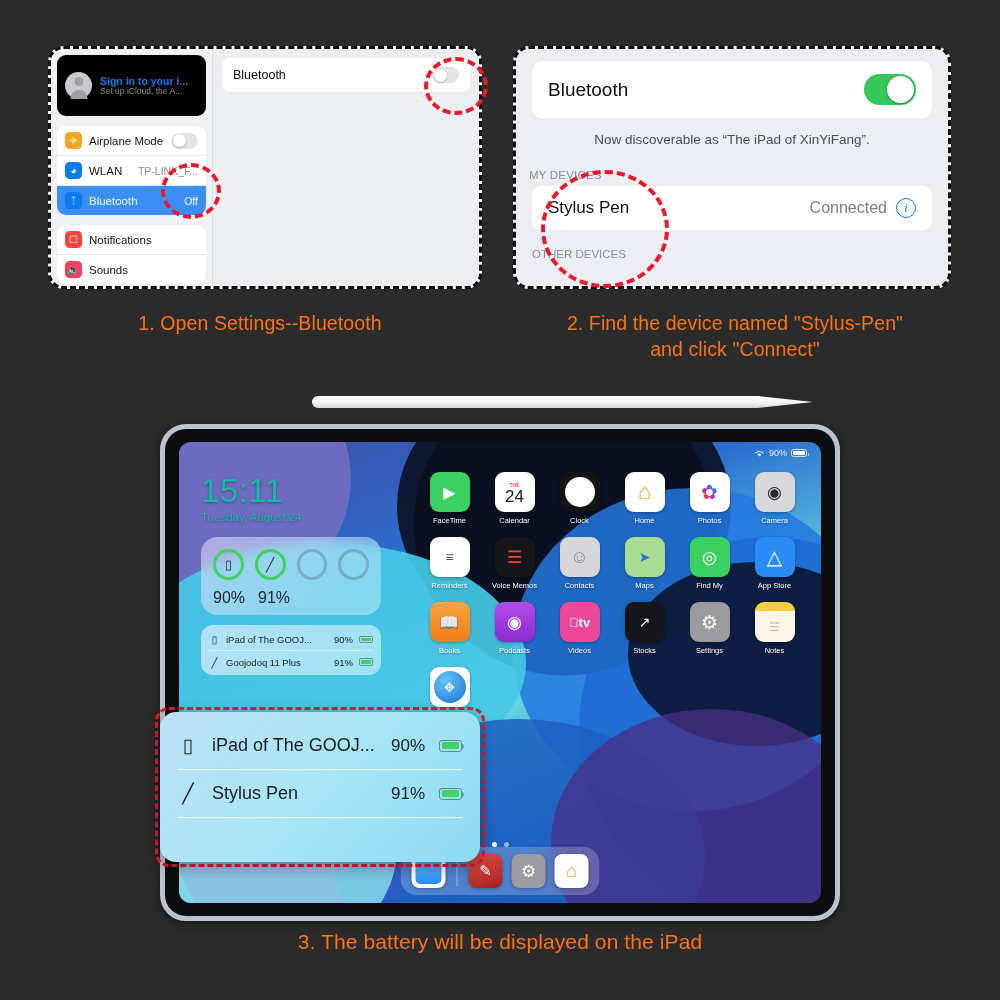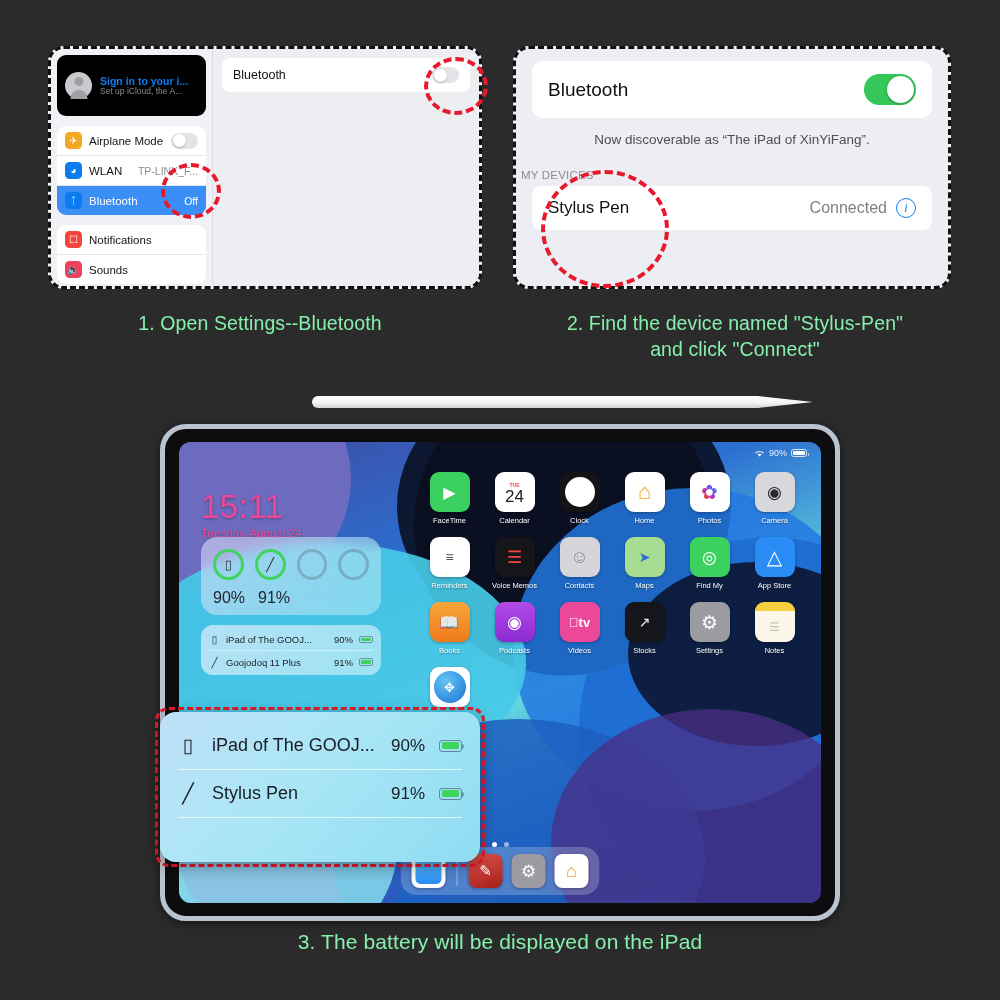--- a/index.html
+++ b/index.html
@@ -62,29 +62,29 @@
   .bt-title { font-size:12.5px; color:#111; }
   .bt-note { margin:8px 11px 0 11px; font-size:9.5px; color:#6e7078; line-height:1.45; }
 
   
   #panel2 { left: 513px; top: 46px; width: 438px; height: 243px; background:#eceef3; }
   .p2-card { margin:12px 16px 0 16px; background:#fff; border-radius:11px; padding:13px 16px; display:flex; align-items:center;}
   .p2-title { font-size:19px; color:#111; }
   .tg2 { margin-left:auto; width:52px;height:31px;border-radius:16px;background:#35c759;position:relative;flex:none;}
   .tg2:after{content:"";position:absolute;right:2px;top:2px;width:27px;height:27px;border-radius:50%;background:#fff;box-shadow:0 1px 3px rgba(0,0,0,.3);}
   .p2-sub { margin:14px 16px 0 16px; font-size:13.5px; color:#4d4f55;text-align:center; }
-  .p2-hdr { margin:22px 16px 5px 5px; font-size:11.5px; color:#8b8d93; letter-spacing:.2px;}
+  .p2-hdr { margin:22px 16px 5px 13px; font-size:11.5px; color:#8b8d93; letter-spacing:.2px;}
   .p2-dev { margin:0 16px; background:#fff; border-radius:9px; padding:12px 16px; display:flex; align-items:center;}
   .p2-devname { font-size:17px; color:#111;}
   .p2-conn { margin-left:auto; font-size:16px; color:#7d7f86; }
   .info-i { margin-left:9px; width:20px;height:20px;border-radius:50%;border:1.6px solid #0a7cf0;color:#0a7cf0;font-size:12px;font-style:italic;font-family:"Liberation Serif",serif;display:flex;align-items:center;justify-content:center;flex:none;}
   .p2-hdr2 { margin:18px 16px 0 16px; font-size:11.5px; color:#8b8d93; }
 
   
-  .caption { position:absolute; color:#86efac; font-size:19.5px; text-align:center; line-height:1.35; letter-spacing:.1px;}
+  .caption { position:absolute; color:#f97316; font-size:19.5px; text-align:center; line-height:1.35; letter-spacing:.1px;}
   #cap1 { left:40px; top:310px; width:440px; }
   #cap2 { left:500px; top:310px; width:470px; }
   #cap3 { left:120px; top:928px; width:760px; font-size:21px;}
 
   
   #stylus { position:absolute; left:310px; top:393px; width:505px; height:17px; z-index:6;}
 
   
   #ipad {
     position:absolute; left:160px; top:424px; width:680px; height:497px;
@@ -112,21 +112,21 @@
   .wall-b4{position:absolute;left:24%;top:60%;width:58%;height:60%;border-radius:50%;background:#1d5fc0;opacity:.85;}
   .wall-b5{position:absolute;left:-12%;top:62%;width:46%;height:52%;border-radius:50%;background:#8de4ef;opacity:.8;}
   .wall-b6{position:absolute;left:58%;top:58%;width:50%;height:58%;border-radius:50%;background:#4a2f86;opacity:.75;}
   .wall-b7{position:absolute;left:70%;top:26%;width:40%;height:40%;border-radius:50%;background:#0b1128;opacity:.85;}
 
   .statusbar { position:absolute; right:14px; top:6px; display:flex; align-items:center; gap:4px; color:#e9eef8; font-size:9px; z-index:5;}
   .bat-ic { width:16px;height:8px;border:1px solid rgba(255,255,255,.8); border-radius:2.5px; position:relative;}
   .bat-ic:before{content:"";position:absolute;left:1px;top:1px;bottom:1px;width:85%;background:#fff;border-radius:1px;}
   .bat-ic:after{content:"";position:absolute;right:-3px;top:2.5px;width:1.5px;height:3px;background:rgba(255,255,255,.7);border-radius:0 1px 1px 0;}
 
-  .clock { position:absolute; left:22px; top:48px; color:#ec4899; z-index:5; text-shadow:0 1px 3px rgba(0,0,0,.35);}
+  .clock { position:absolute; left:22px; top:32px; color:#14b8a6; z-index:5; text-shadow:0 1px 3px rgba(0,0,0,.35);}
   .clock .t { font-size:33px; font-weight:300; letter-spacing:.5px; line-height:1;}
   .clock .d { font-size:11.5px; font-weight:400; margin-top:4px;text-align:center; }
 
   
   .widget { position:absolute; left:22px; top:95px; width:180px; height:78px; border-radius:16px;
             background:linear-gradient(120deg, rgba(230,225,250,.55), rgba(180,235,245,.55));
             backdrop-filter: blur(6px); z-index:5; padding:12px 12px 0 12px; }
   .rings { display:flex; gap:11px; }
   .ring { width:31px;height:31px;border-radius:50%;border:3px solid rgba(80,90,110,.32); display:flex;align-items:center;justify-content:center;position:relative;}
   .ring.on { border-color:#3ed45d; }
@@ -237,20 +237,21 @@
       <div class="p2-title">Bluetooth</div>
       <div class="tg2"></div>
     </div>
     <div class="p2-sub">Now discoverable as “The iPad of XinYiFang”.</div>
     <div class="p2-hdr">MY DEVICES</div>
     <div class="p2-dev">
       <div class="p2-devname">Stylus Pen</div>
       <div class="p2-conn">Connected</div>
       <div class="info-i">i</div>
     </div>
+    <div class="p2-hdr2">OTHER DEVICES</div>
   </div>
 
   <div class="dash-circle" style="left:541px;top:170px;width:128px;height:118px;"></div>
 
   <div class="caption" id="cap1">
     <div>1. Open Settings--Bluetooth</div>
   </div>
   <div class="caption" id="cap2">
     <div>2. Find the device named "Stylus-Pen"</div>
     <div>and click "Connect"</div>

